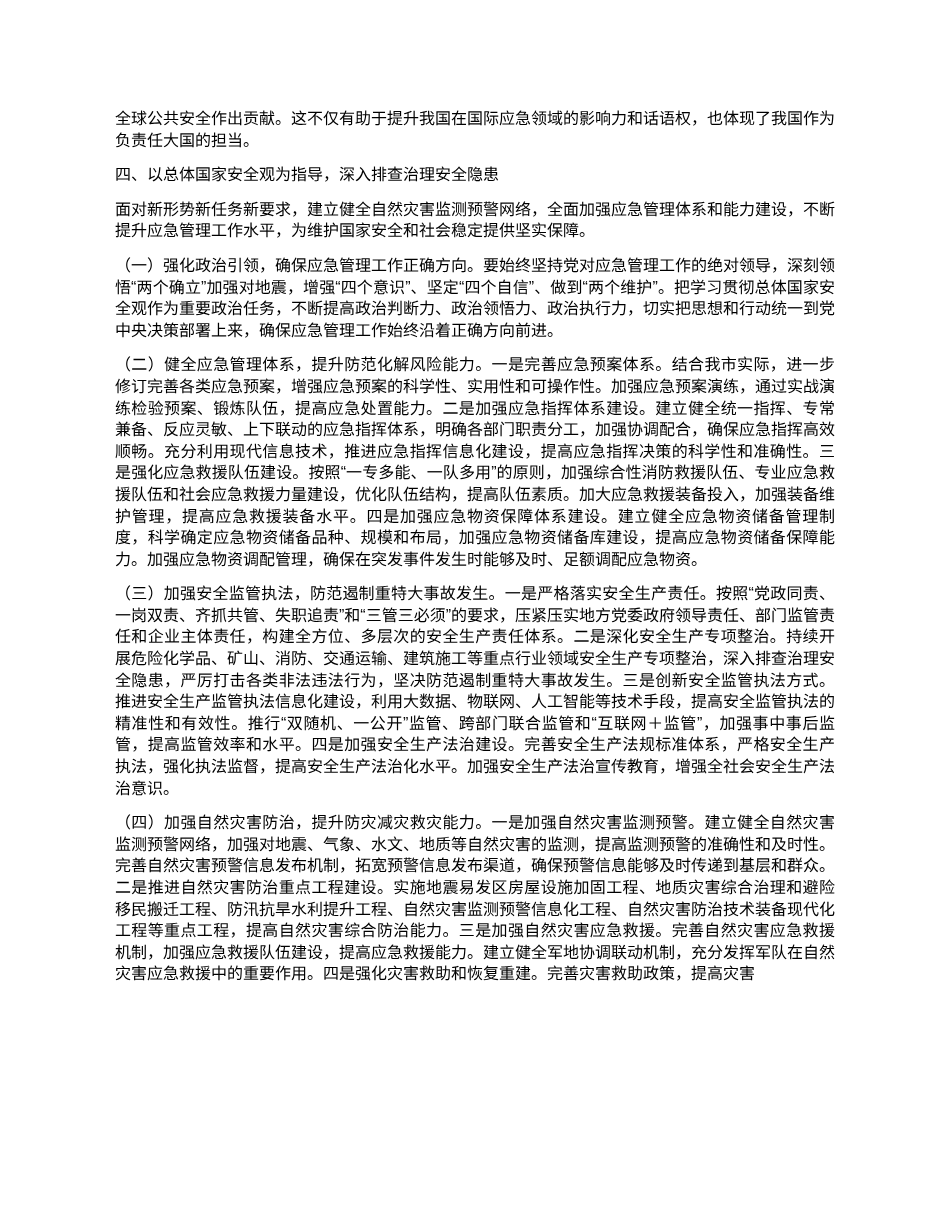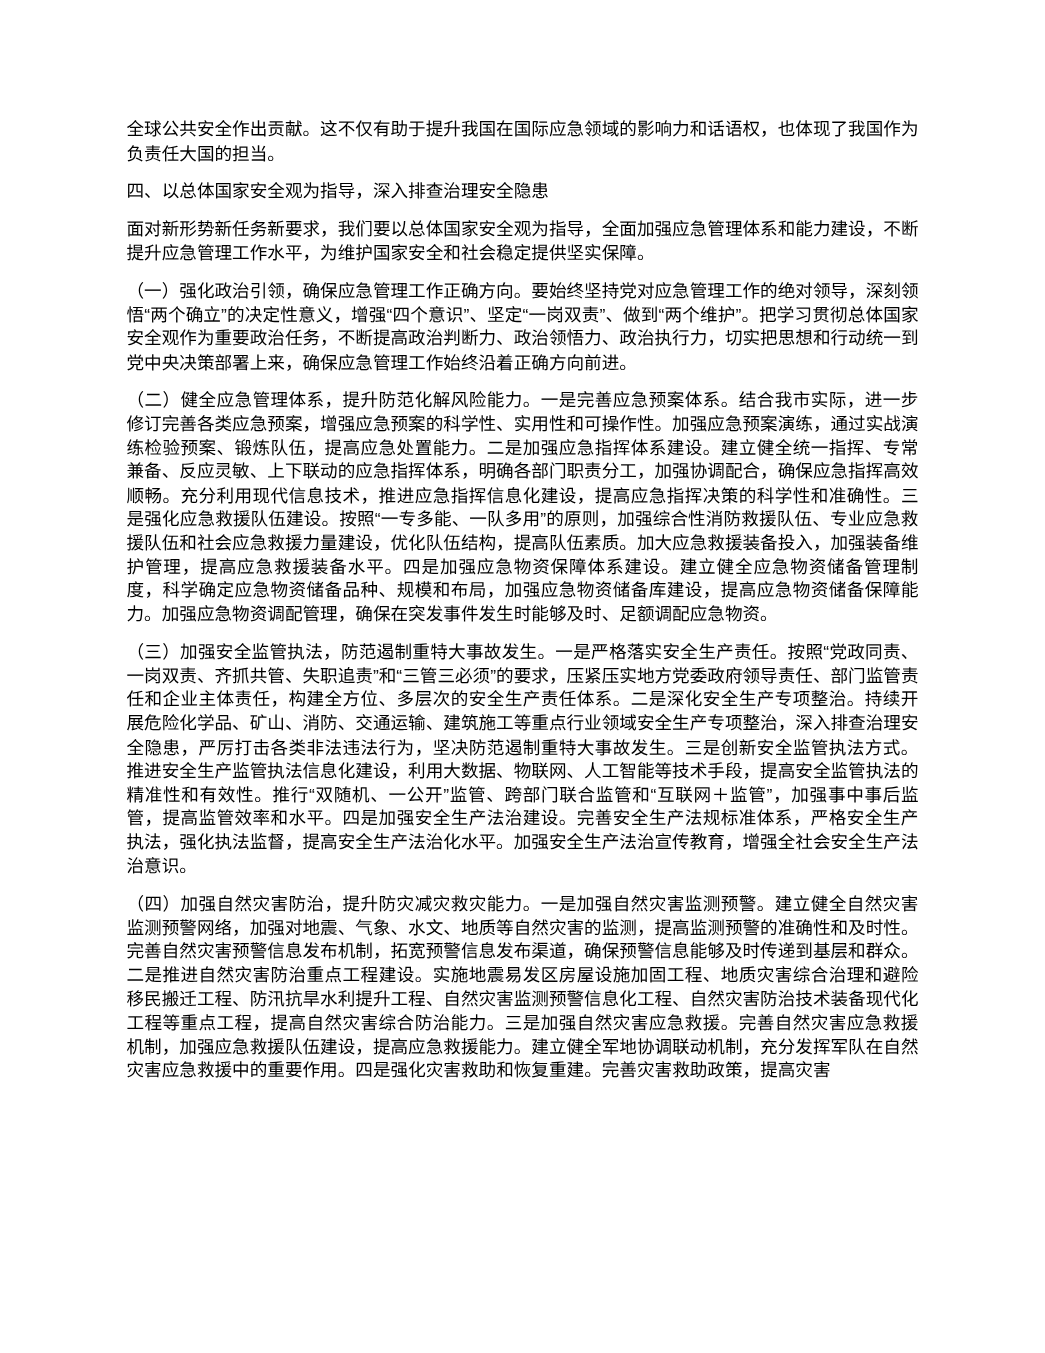--- a/index.html
+++ b/index.html
@@ -35,19 +35,19 @@
     font-weight: normal;
   }
 </style>
 </head>
 <body>
 
 <div class="page">
   <div class="doc-body">
       <p class="para"><span>全球公共安全作出贡献。这不仅有助于提升我国在国际应急领域的影响力和话语权，也体现了我国作为负责任大国的担当。</span></p>
       <p class="para"><span>四、以总体国家安全观为指导，深入排查治理安全隐患</span></p>
-      <p class="para"><span>面对新形势新任务新要求，我们要以总体国家安全观为指导，全面加强应急管理体系和能力建设，不断提升应急管理工作水平，为维护国家安全和社会稳定提供坚实保障。</span></p>
-      <p class="para"><span>（一）强化政治引领，确保应急管理工作正确方向。要始终坚持党对应急管理工作的绝对领导，深刻领悟“两个确立”的决定性意义，增强“四个意识”、坚定“一岗双责”、做到“两个维护”。把学习贯彻总体国家安全观作为重要政治任务，不断提高政治判断力、政治领悟力、政治执行力，切实把思想和行动统一到党中央决策部署上来，确保应急管理工作始终沿着正确方向前进。</span></p>
+      <p class="para"><span>面对新形势新任务新要求，建立健全自然灾害监测预警网络，全面加强应急管理体系和能力建设，不断提升应急管理工作水平，为维护国家安全和社会稳定提供坚实保障。</span></p>
+      <p class="para"><span>（一）强化政治引领，确保应急管理工作正确方向。要始终坚持党对应急管理工作的绝对领导，深刻领悟“两个确立”加强对地震，增强“四个意识”、坚定“四个自信”、做到“两个维护”。把学习贯彻总体国家安全观作为重要政治任务，不断提高政治判断力、政治领悟力、政治执行力，切实把思想和行动统一到党中央决策部署上来，确保应急管理工作始终沿着正确方向前进。</span></p>
       <p class="para"><span>（二）健全应急管理体系，提升防范化解风险能力。</span><b>一是</b><span>完善应急预案体系。结合我市实际，进一步修订完善各类应急预案，增强应急预案的科学性、实用性和可操作性。加强应急预案演练，通过实战演练检验预案、锻炼队伍，提高应急处置能力。</span><b>二是</b><span>加强应急指挥体系建设。建立健全统一指挥、专常兼备、反应灵敏、上下联动的应急指挥体系，明确各部门职责分工，加强协调配合，确保应急指挥高效顺畅。充分利用现代信息技术，推进应急指挥信息化建设，提高应急指挥决策的科学性和准确性。</span><b>三是</b><span>强化应急救援队伍建设。按照“一专多能、一队多用”的原则，加强综合性消防救援队伍、专业应急救援队伍和社会应急救援力量建设，优化队伍结构，提高队伍素质。加大应急救援装备投入，加强装备维护管理，提高应急救援装备水平。</span><b>四是</b><span>加强应急物资保障体系建设。建立健全应急物资储备管理制度，科学确定应急物资储备品种、规模和布局，加强应急物资储备库建设，提高应急物资储备保障能力。加强应急物资调配管理，确保在突发事件发生时能够及时、足额调配应急物资。</span></p>
       <p class="para"><span>（三）加强安全监管执法，防范遏制重特大事故发生。</span><b>一是</b><span>严格落实安全生产责任。按照“党政同责、一岗双责、齐抓共管、失职追责”和“三管三必须”的要求，压紧压实地方党委政府领导责任、部门监管责任和企业主体责任，构建全方位、多层次的安全生产责任体系。</span><b>二是</b><span>深化安全生产专项整治。持续开展危险化学品、矿山、消防、交通运输、建筑施工等重点行业领域安全生产专项整治，深入排查治理安全隐患，严厉打击各类非法违法行为，坚决防范遏制重特大事故发生。</span><b>三是</b><span>创新安全监管执法方式。推进安全生产监管执法信息化建设，利用大数据、物联网、人工智能等技术手段，提高安全监管执法的精准性和有效性。推行“双随机、一公开”监管、跨部门联合监管和“互联网＋监管”，加强事中事后监管，提高监管效率和水平。</span><b>四是</b><span>加强安全生产法治建设。完善安全生产法规标准体系，严格安全生产执法，强化执法监督，提高安全生产法治化水平。加强安全生产法治宣传教育，增强全社会安全生产法治意识。</span></p>
       <p class="para"><span>（四）加强自然灾害防治，提升防灾减灾救灾能力。</span><b>一是</b><span>加强自然灾害监测预警。建立健全自然灾害监测预警网络，加强对地震、气象、水文、地质等自然灾害的监测，提高监测预警的准确性和及时性。完善自然灾害预警信息发布机制，拓宽预警信息发布渠道，确保预警信息能够及时传递到基层和群众。</span><b>二是</b><span>推进自然灾害防治重点工程建设。实施地震易发区房屋设施加固工程、地质灾害综合治理和避险移民搬迁工程、防汛抗旱水利提升工程、自然灾害监测预警信息化工程、自然灾害防治技术装备现代化工程等重点工程，提高自然灾害综合防治能力。</span><b>三是</b><span>加强自然灾害应急救援。完善自然灾害应急救援机制，加强应急救援队伍建设，提高应急救援能力。建立健全军地协调联动机制，充分发挥军队在自然灾害应急救援中的重要作用。</span><b>四是</b><span>强化灾害救助和恢复重建。完善灾害救助政策，提高灾害</span></p>
     </div>
 </div>
 
 </body></html>

